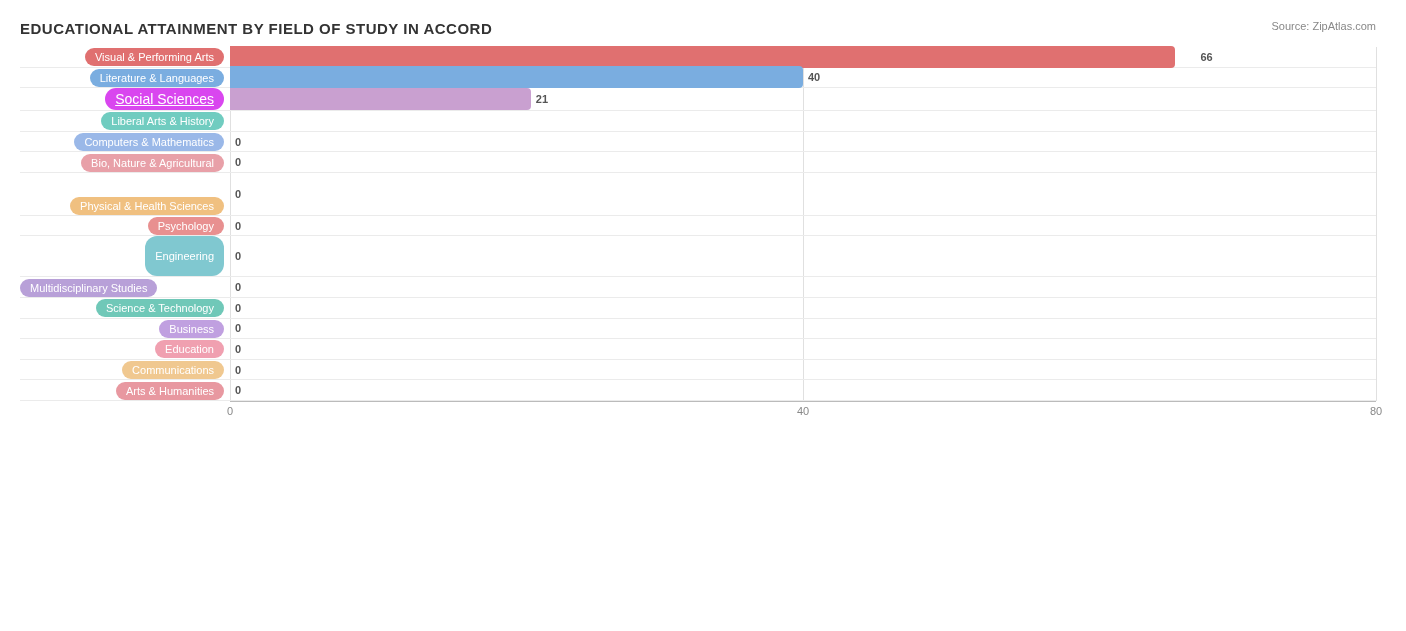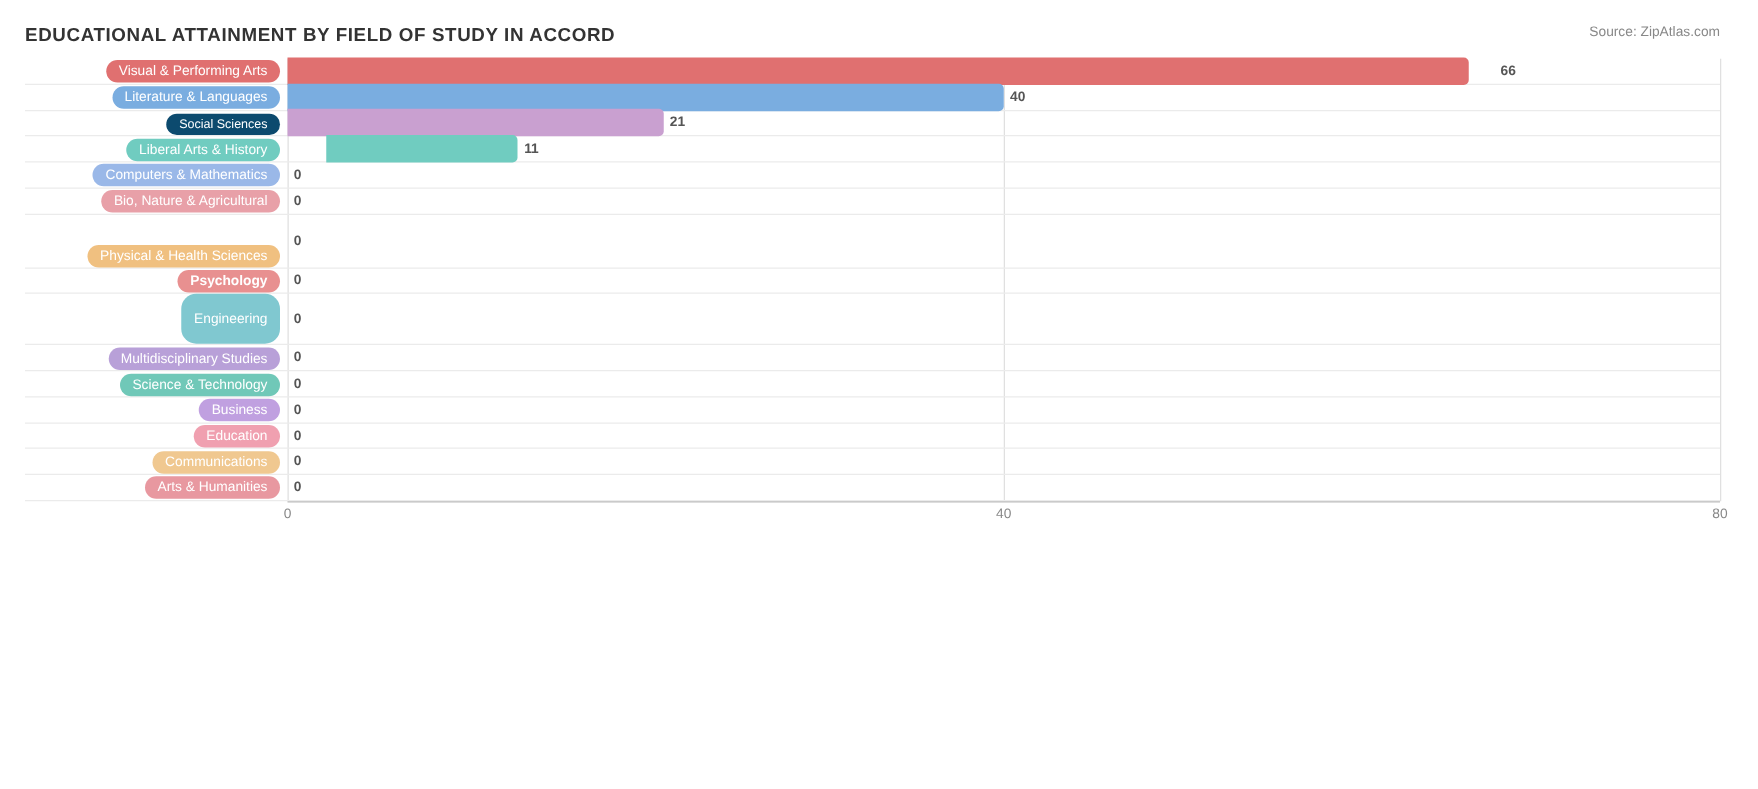--- a/index.html
+++ b/index.html
@@ -68,32 +68,28 @@
             </div>
           </div>
           <div style="display: flex; align-items: center; flex: 1 1 0%; border-bottom: 1px solid rgb(235, 235, 235); position: relative;">
             <div style="width: 210px; min-width: 210px; text-align: right; padding-right: 6px;"><span style="display: inline-block; border-radius: 12px; padding: 3px 10px; font-size: 11px; color: rgb(255, 255, 255); font-weight: 500; background: rgb(122, 173, 224);">Literature &amp; Languages</span></div>
             <div style="flex: 1 1 0%; height: 100%; position: relative; display: flex; align-items: center;">
               <div style="height: 22px; border-radius: 0px 4px 4px 0px; position: absolute; left: 0px; width: 50%; background: rgb(122, 173, 224);"></div>
               <div style="position: absolute; left: calc(50% + 5px); font-size: 11px; color: rgb(85, 85, 85); font-weight: 600;">40</div>
             </div>
           </div>
           <div style="display: flex; align-items: center; flex: 1 1 0%; border-bottom: 1px solid rgb(235, 235, 235); position: relative;">
-            <div style="width: 210px; min-width: 210px; text-align: right; padding-right: 6px;"><span style="display: inline-block; border-radius: 12px; padding: 3px 10px; font-size: 10px; color: rgb(255, 255, 255); font-weight: 500; background: #0c4a6e;">Social Sciences</span></div>
+            <div style="width: 210px; min-width: 210px; text-align: right; padding-right: 6px;"><span style="display: inline-block; border-radius: 12px; padding: 3px 10px; font-size: 14px; color: rgb(255, 255, 255); font-weight: 500; background: #d946ef; text-decoration: underline;">Social Sciences</span></div>
             <div style="flex: 1 1 0%; height: 100%; position: relative; display: flex; align-items: center;">
               <div style="height: 22px; border-radius: 0px 4px 4px 0px; position: absolute; left: 0px; width: 26.25%; background: rgb(201, 160, 208);"></div>
               <div style="position: absolute; left: calc(26.25% + 5px); font-size: 11px; color: rgb(85, 85, 85); font-weight: 600;">21</div>
             </div>
           </div>
           <div style="display: flex; align-items: center; flex: 1 1 0%; border-bottom: 1px solid rgb(235, 235, 235); position: relative; gap: 31px;">
             <div style="width: 210px; min-width: 210px; text-align: right; padding-right: 6px;"><span style="display: inline-block; border-radius: 12px; padding: 3px 10px; font-size: 11px; color: rgb(255, 255, 255); font-weight: 500; background: rgb(112, 204, 192);">Liberal Arts &amp; History</span></div>
-            <div style="flex: 1 1 0%; height: 100%; position: relative; display: flex; align-items: center;">
-              <div style="height: 22px; border-radius: 0px 4px 4px 0px; position: absolute; left: 0px; width: 13.75%; background: rgb(112, 204, 192);"></div>
-              <div style="position: absolute; left: calc(13.75% + 5px); font-size: 11px; color: rgb(85, 85, 85); font-weight: 600;">11</div>
-            </div>
           </div>
           <div style="display: flex; align-items: center; flex: 1 1 0%; border-bottom: 1px solid rgb(235, 235, 235); position: relative;">
             <div style="width: 210px; min-width: 210px; text-align: right; padding-right: 6px;"><span style="display: inline-block; border-radius: 12px; padding: 3px 10px; font-size: 11px; color: rgb(255, 255, 255); font-weight: 500; background: rgb(154, 184, 232);">Computers &amp; Mathematics</span></div>
             <div style="flex: 1 1 0%; height: 100%; position: relative; display: flex; align-items: center;">
               <div style="height: 22px; border-radius: 0px 4px 4px 0px; position: absolute; left: 0px; width: 0%; background: rgb(154, 184, 232);"></div>
               <div style="position: absolute; left: calc(0% + 5px); font-size: 11px; color: rgb(85, 85, 85); font-weight: 600;">0</div>
             </div>
           </div>
           <div style="display: flex; align-items: center; flex: 1 1 0%; border-bottom: 1px solid rgb(235, 235, 235); position: relative;">
             <div style="width: 210px; min-width: 210px; text-align: right; padding-right: 6px;"><span style="display: inline-block; border-radius: 12px; padding: 3px 10px; font-size: 11px; color: rgb(255, 255, 255); font-weight: 500; background: rgb(232, 160, 168);">Bio, Nature &amp; Agricultural</span></div>
@@ -103,35 +99,35 @@
             </div>
           </div>
           <div style="display: flex; align-items: center; flex: 1 1 0%; border-bottom: 1px solid rgb(235, 235, 235); position: relative;">
             <div style="width: 210px; min-width: 210px; text-align: right; padding-right: 6px;"><span style="display: inline-block; border-radius: 12px; padding: 3px 10px; font-size: 11px; color: rgb(255, 255, 255); font-weight: 500; background: rgb(240, 192, 128); margin-top: 24px;">Physical &amp; Health Sciences</span></div>
             <div style="flex: 1 1 0%; height: 100%; position: relative; display: flex; align-items: center;">
               <div style="height: 22px; border-radius: 0px 4px 4px 0px; position: absolute; left: 0px; width: 0%; background: rgb(240, 192, 128);"></div>
               <div style="position: absolute; left: calc(0% + 5px); font-size: 11px; color: rgb(85, 85, 85); font-weight: 600;">0</div>
             </div>
           </div>
           <div style="display: flex; align-items: center; flex: 1 1 0%; border-bottom: 1px solid rgb(235, 235, 235); position: relative;">
-            <div style="width: 210px; min-width: 210px; text-align: right; padding-right: 6px;"><span style="display: inline-block; border-radius: 12px; padding: 3px 10px; font-size: 11px; color: rgb(255, 255, 255); font-weight: 700; background: rgb(232, 144, 144);">Psychology</span></div>
+            <div style="width: 210px; min-width: 210px; text-align: right; padding-right: 6px;"><span style="display: inline-block; border-radius: 12px; padding: 3px 10px; font-size: 11px; color: rgb(255, 255, 255); font-weight: 400; background: rgb(232, 144, 144);">Psychology</span></div>
             <div style="flex: 1 1 0%; height: 100%; position: relative; display: flex; align-items: center;">
               <div style="height: 22px; border-radius: 0px 4px 4px 0px; position: absolute; left: 0px; width: 0%; background: rgb(232, 144, 144);"></div>
               <div style="position: absolute; left: calc(0% + 5px); font-size: 11px; color: rgb(85, 85, 85); font-weight: 600;">0</div>
             </div>
           </div>
           <div style="display: flex; align-items: center; flex: 1 1 0%; border-bottom: 1px solid rgb(235, 235, 235); position: relative;">
             <div style="width: 210px; min-width: 210px; text-align: right; padding-right: 6px;"><span style="display: inline-block; border-radius: 12px; padding: 14px 10px; font-size: 11px; color: rgb(255, 255, 255); font-weight: 500; background: rgb(128, 200, 208);">Engineering</span></div>
             <div style="flex: 1 1 0%; height: 100%; position: relative; display: flex; align-items: center;">
               <div style="height: 22px; border-radius: 0px 4px 4px 0px; position: absolute; left: 0px; width: 0%; background: rgb(128, 200, 208);"></div>
               <div style="position: absolute; left: calc(0% + 5px); font-size: 11px; color: rgb(85, 85, 85); font-weight: 600;">0</div>
             </div>
           </div>
           <div style="display: flex; align-items: center; flex: 1 1 0%; border-bottom: 1px solid rgb(235, 235, 235); position: relative;">
-            <div style="width: 210px; min-width: 210px; text-align: right; padding-right: 6px;"><span style="display: inline-block; border-radius: 12px; padding: 3px 10px; font-size: 11px; color: rgb(255, 255, 255); font-weight: 500; background: rgb(184, 160, 216);">Multidisciplinary Studies</span></div>
+            <div style="width: 210px; min-width: 210px; text-align: left; padding-right: 6px;"><span style="display: inline-block; border-radius: 12px; padding: 3px 10px; font-size: 11px; color: rgb(255, 255, 255); font-weight: 500; background: rgb(184, 160, 216);">Multidisciplinary Studies</span></div>
             <div style="flex: 1 1 0%; height: 100%; position: relative; display: flex; align-items: center;">
               <div style="height: 22px; border-radius: 0px 4px 4px 0px; position: absolute; left: 0px; width: 0%; background: rgb(184, 160, 216);"></div>
               <div style="position: absolute; left: calc(0% + 5px); font-size: 11px; color: rgb(85, 85, 85); font-weight: 600;">0</div>
             </div>
           </div>
           <div style="display: flex; align-items: center; flex: 1 1 0%; border-bottom: 1px solid rgb(235, 235, 235); position: relative;">
             <div style="width: 210px; min-width: 210px; text-align: right; padding-right: 6px;"><span style="display: inline-block; border-radius: 12px; padding: 3px 10px; font-size: 11px; color: rgb(255, 255, 255); font-weight: 500; background: rgb(112, 200, 184);">Science &amp; Technology</span></div>
             <div style="flex: 1 1 0%; height: 100%; position: relative; display: flex; align-items: center;">
               <div style="height: 22px; border-radius: 0px 4px 4px 0px; position: absolute; left: 0px; width: 0%; background: rgb(112, 200, 184);"></div>
               <div style="position: absolute; left: calc(0% + 5px); font-size: 11px; color: rgb(85, 85, 85); font-weight: 600;">0</div>
@@ -151,21 +147,21 @@
               <div style="position: absolute; left: calc(0% + 5px); font-size: 11px; color: rgb(85, 85, 85); font-weight: 600;">0</div>
             </div>
           </div>
           <div style="display: flex; align-items: center; flex: 1 1 0%; border-bottom: 1px solid rgb(235, 235, 235); position: relative;">
             <div style="width: 210px; min-width: 210px; text-align: right; padding-right: 6px;"><span style="display: inline-block; border-radius: 12px; padding: 3px 10px; font-size: 11px; color: rgb(255, 255, 255); font-weight: 500; background: rgb(240, 200, 144);">Communications</span></div>
             <div style="flex: 1 1 0%; height: 100%; position: relative; display: flex; align-items: center;">
               <div style="height: 22px; border-radius: 0px 4px 4px 0px; position: absolute; left: 0px; width: 0%; background: rgb(240, 200, 144);"></div>
               <div style="position: absolute; left: calc(0% + 5px); font-size: 11px; color: rgb(85, 85, 85); font-weight: 600;">0</div>
             </div>
           </div>
-          <div style="display: flex; align-items: flex-start; flex: 1 1 0%; border-bottom: 1px solid rgb(235, 235, 235); position: relative;">
+          <div style="display: flex; align-items: flex-end; flex: 1 1 0%; border-bottom: 1px solid rgb(235, 235, 235); position: relative;">
             <div style="width: 210px; min-width: 210px; text-align: right; padding-right: 6px;"><span style="display: inline-block; border-radius: 12px; padding: 3px 10px; font-size: 11px; color: rgb(255, 255, 255); font-weight: 500; background: rgb(232, 152, 160);">Arts &amp; Humanities</span></div>
             <div style="flex: 1 1 0%; height: 100%; position: relative; display: flex; align-items: center;">
               <div style="height: 22px; border-radius: 0px 4px 4px 0px; position: absolute; left: 0px; width: 0%; background: rgb(232, 152, 160);"></div>
               <div style="position: absolute; left: calc(0% + 5px); font-size: 11px; color: rgb(85, 85, 85); font-weight: 600;">0</div>
             </div>
           </div>
         </div>
         <div style="height: 22px; position: relative; margin-left: 210px; border-top: 1px solid rgb(187, 187, 187);">
           <div style="position: absolute; left: 0%; transform: translateX(-50%); font-size: 11px; color: rgb(136, 136, 136); padding-top: 3px;">0</div>
           <div style="position: absolute; left: 50%; transform: translateX(-50%); font-size: 11px; color: rgb(136, 136, 136); padding-top: 3px;">40</div>

